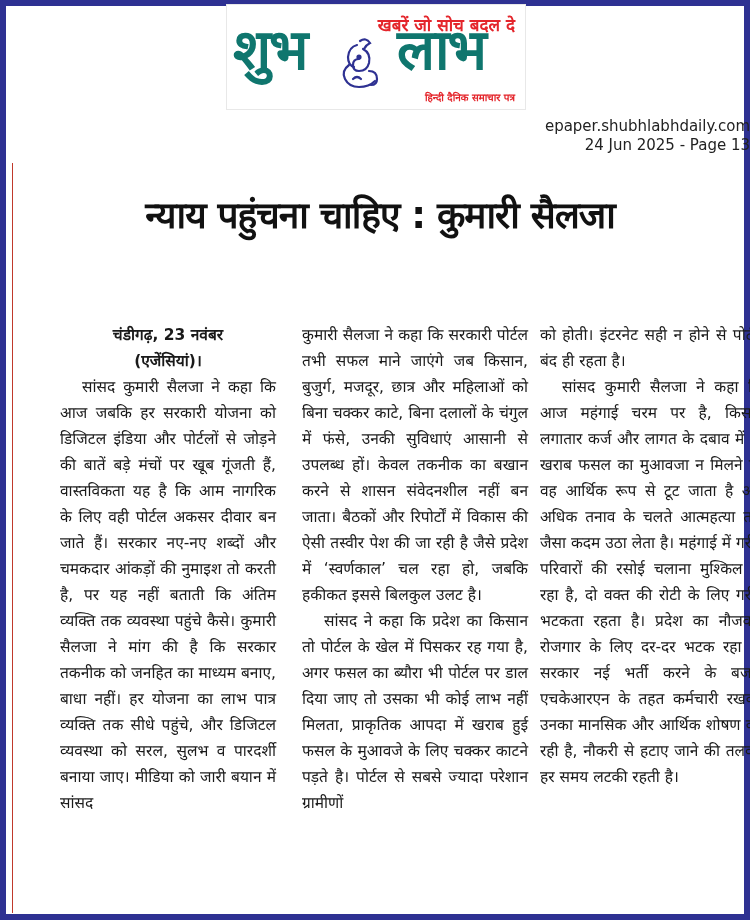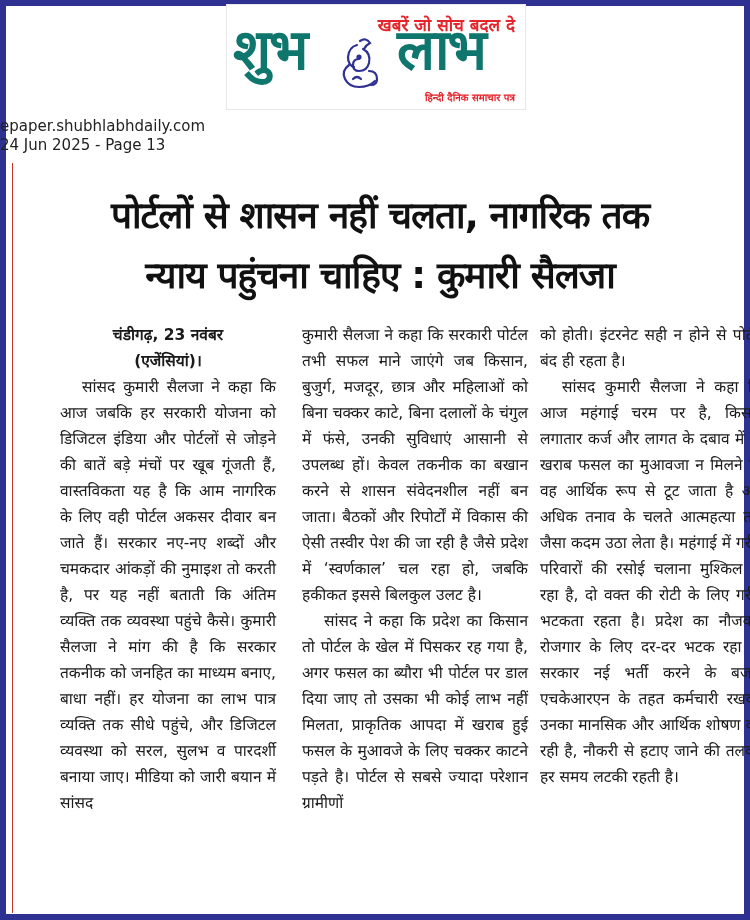--- a/index.html
+++ b/index.html
@@ -45,21 +45,21 @@
     .ganesh {
       position: absolute; left: 108px; top: 30px;
       width: 50px; height: 56px;
     }
     .subtagline {
       position: absolute; right: 10px; top: 85px;
       font-size: 10px; color: #e4252b; font-weight: bold; text-align: right;
     }
     .meta {
       position: absolute; left: 0; top: 117px; width: 750px;
-      text-align: left; font-size: 15px; color: #222;
+      text-align: right; font-size: 15px; color: #222;
       line-height: 19px;
       font-family: "DejaVu Sans", sans-serif;
     }
     .headline {
       position: absolute; left: 30px; top: 186px; width: 700px;
       text-align: center;
       font-family: "DejaVu Sans", sans-serif;
       font-weight: bold; font-size: 37px; line-height: 60px;
       color: #111;
       letter-spacing: -1px;
@@ -107,21 +107,20 @@
   <span class="logo-right">लाभ</span>
   <span class="subtagline">हिन्दी दैनिक समाचार पत्र</span>
 </div>
 
 <div class="meta">
   <div>epaper.shubhlabhdaily.com</div>
   <div>24 Jun 2025 - Page 13</div>
 </div>
 
 <div class="headline">
-  <div>पोर्टलों से शासन नहीं चलता, नागरिक तक</div>
   <div>न्याय पहुंचना चाहिए : कुमारी सैलजा</div>
 </div>
 
 <div class="columns">
   <div class="col col1">
     <p class="dateline">चंडीगढ़, 23 नवंबर</p>
     <p class="dateline">(एजेंसियां)।</p>
     <p class="indent">सांसद कुमारी सैलजा ने कहा कि आज जबकि हर सरकारी योजना को डिजिटल इंडिया और पोर्टलों से जोड़ने की बातें बड़े मंचों पर खूब गूंजती हैं, वास्तविकता यह है कि आम नागरिक के लिए वही पोर्टल अकसर दीवार बन जाते हैं। सरकार नए-नए शब्दों और चमकदार आंकड़ों की नुमाइश तो करती है, पर यह नहीं बताती कि अंतिम व्यक्ति तक व्यवस्था पहुंचे कैसे। कुमारी सैलजा ने मांग की है कि सरकार तकनीक को जनहित का माध्यम बनाए, बाधा नहीं। हर योजना का लाभ पात्र व्यक्ति तक सीधे पहुंचे, और डिजिटल व्यवस्था को सरल, सुलभ व पारदर्शी बनाया जाए। मीडिया को जारी बयान में सांसद</p>
   </div>
   <div class="col col2">

